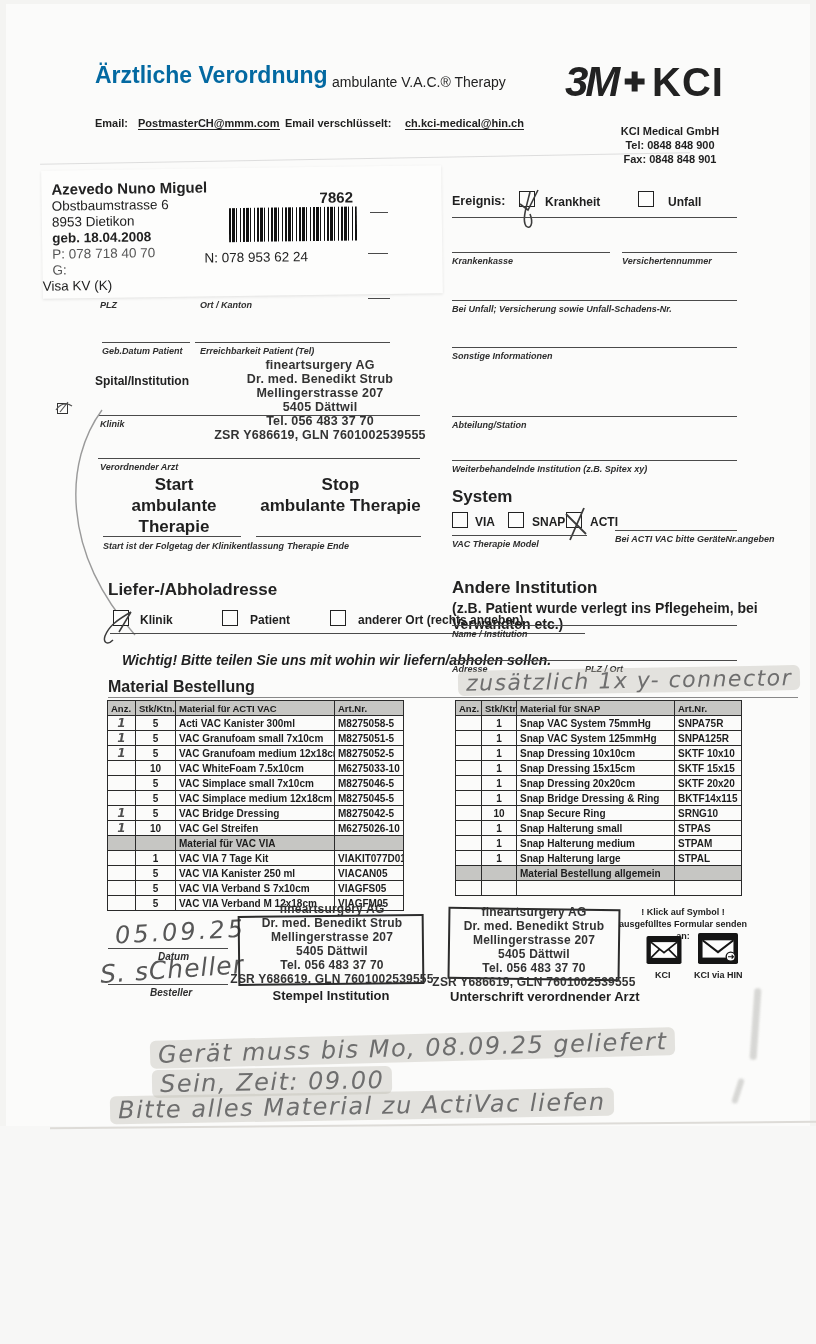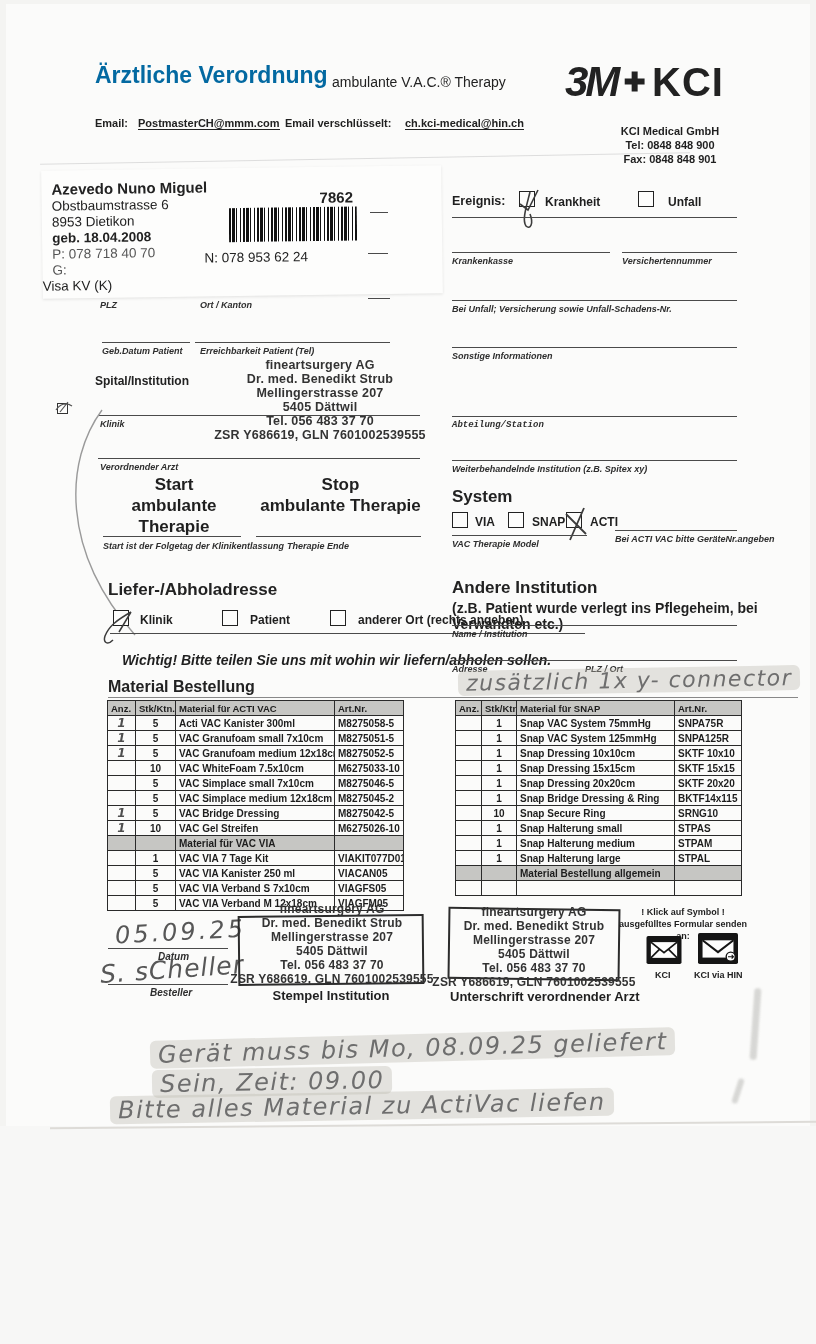--- a/index.html
+++ b/index.html
@@ -93,21 +93,21 @@
 <div class="abs flabel" style="left:452px; top:256px;">Krankenkasse</div>
 <div class="abs flabel" style="left:622px; top:256px;">Versichertennummer</div>
 
 <div class="abs line" style="left:452px; top:300px; width:285px;"></div>
 <div class="abs flabel" style="left:452px; top:304px;">Bei Unfall; Versicherung sowie Unfall-Schadens-Nr.</div>
 
 <div class="abs line" style="left:452px; top:347px; width:285px;"></div>
 <div class="abs flabel" style="left:452px; top:351px;">Sonstige Informationen</div>
 
 <div class="abs line" style="left:452px; top:416px; width:285px;"></div>
-<div class="abs flabel" style="left:452px; top:420px;font-family:Liberation Mono, monospace;">Abteilung/Station</div>
+<div class="abs flabel" style="left:452px; top:420px;">Abteilung/Station</div>
 
 <div class="abs line" style="left:452px; top:460px; width:285px;"></div>
 <div class="abs flabel" style="left:452px; top:464px;">Weiterbehandelnde Institution (z.B. Spitex xy)</div>
 
 <div class="abs flabel" style="left:100px; top:300px;">PLZ</div>
 <div class="abs flabel" style="left:200px; top:300px;">Ort / Kanton</div>
 
 <div class="abs line" style="left:102px; top:342px; width:88px;"></div>
 <div class="abs line" style="left:195px; top:342px; width:195px;"></div>
 <div class="abs flabel" style="left:102px; top:346px;">Geb.Datum Patient</div>
@@ -234,21 +234,21 @@
       <tr>
         <td class="num"></td>
         <td class="num">5</td>
         <td>VAC Simplace small 7x10cm</td>
         <td>M8275046-5</td>
       </tr>
       <tr>
         <td class="num"></td>
         <td class="num">5</td>
         <td>VAC Simplace medium 12x18cm</td>
-        <td>M8275045-2</td>
+        <td>M8275045-5</td>
       </tr>
       <tr>
         <td class="num mark1">1</td>
         <td class="num">5</td>
         <td>VAC Bridge Dressing</td>
         <td>M8275042-5</td>
       </tr>
       <tr>
         <td class="num mark1">1</td>
         <td class="num">10</td>

